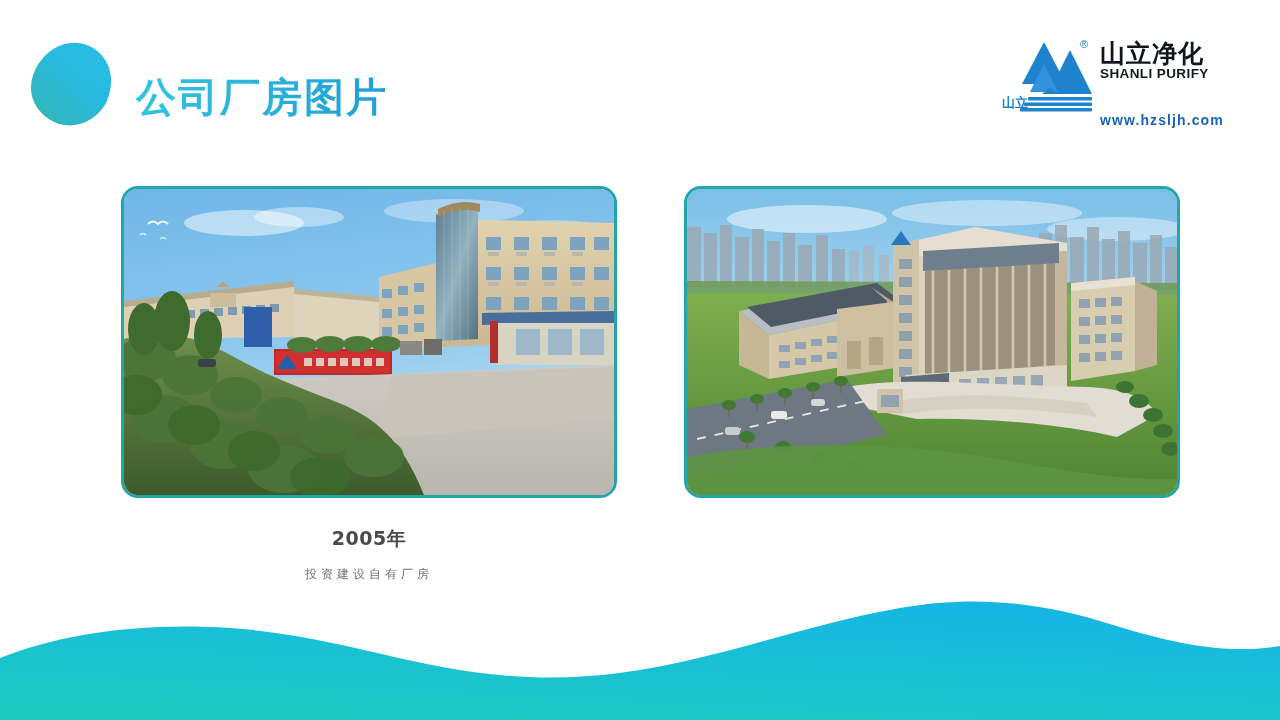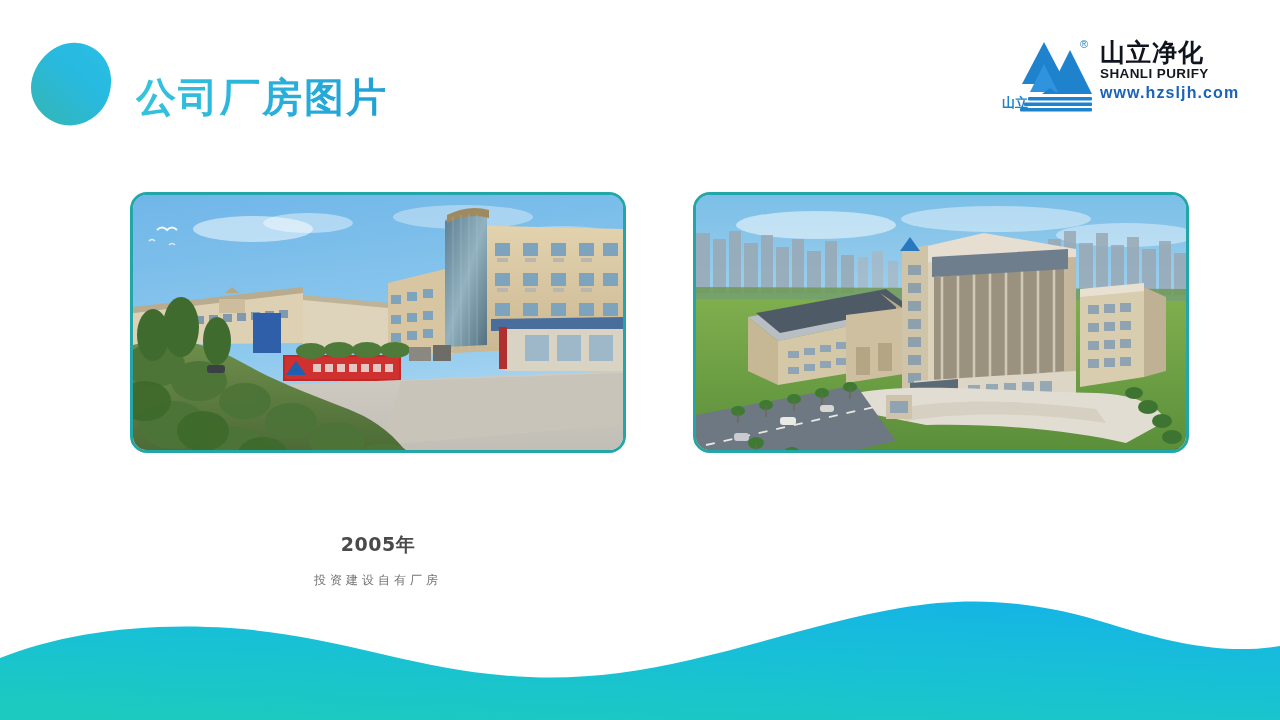--- a/index.html
+++ b/index.html
@@ -24,34 +24,34 @@
     line-height:1.15; white-space:nowrap;
   }
 
   
   .logo { position:absolute; right:62px; top:34px; width:218px; height:86px; }
   .logo-mark { position:absolute; left:0; top:2px; width:96px; height:78px; }
   .logo-reg { position:absolute; left:80px; top:4px; font-size:11px; color:#1d7fc4; }
   .logo-text { position:absolute; left:100px; top:6px; width:120px; }
   .logo-cn {
     font-size:25px; font-weight:bold; color:#10141c; letter-spacing:1px;
-    line-height:1.05; font-family:Liberation Serif, serif;
+    line-height:1.05; font-family:Liberation Sans, sans-serif;
     white-space:nowrap;
   }
   .logo-en {
     font-size:13.5px; font-weight:bold; color:#14181f; letter-spacing:0.4px;
     line-height:1.25; white-space:nowrap;
   }
   .logo-url {
-    font-size:16px; font-weight:bold; color:#1a63b8; letter-spacing:1.1px;
-    line-height:1.3; white-space:nowrap;
+    font-size:14px; font-weight:bold; color:#1a63b8; letter-spacing:1.1px;
+    line-height:1.3; white-space:nowrap;margin-top:28px;
   }
 
   
-  .card { position:absolute; top:192px; width:496px; height:261px;margin-left:9px; }
+  .card { position:absolute; top:186px; width:496px; height:312px; }
   .card-left  { left:121px; }
   .card-right { left:684px; }
 
   .frame {
     position:absolute; inset:0;
     border:3px solid #22a6a8;
     border-radius:17px;
     overflow:hidden;
     background:#bfe0f3;
   }

